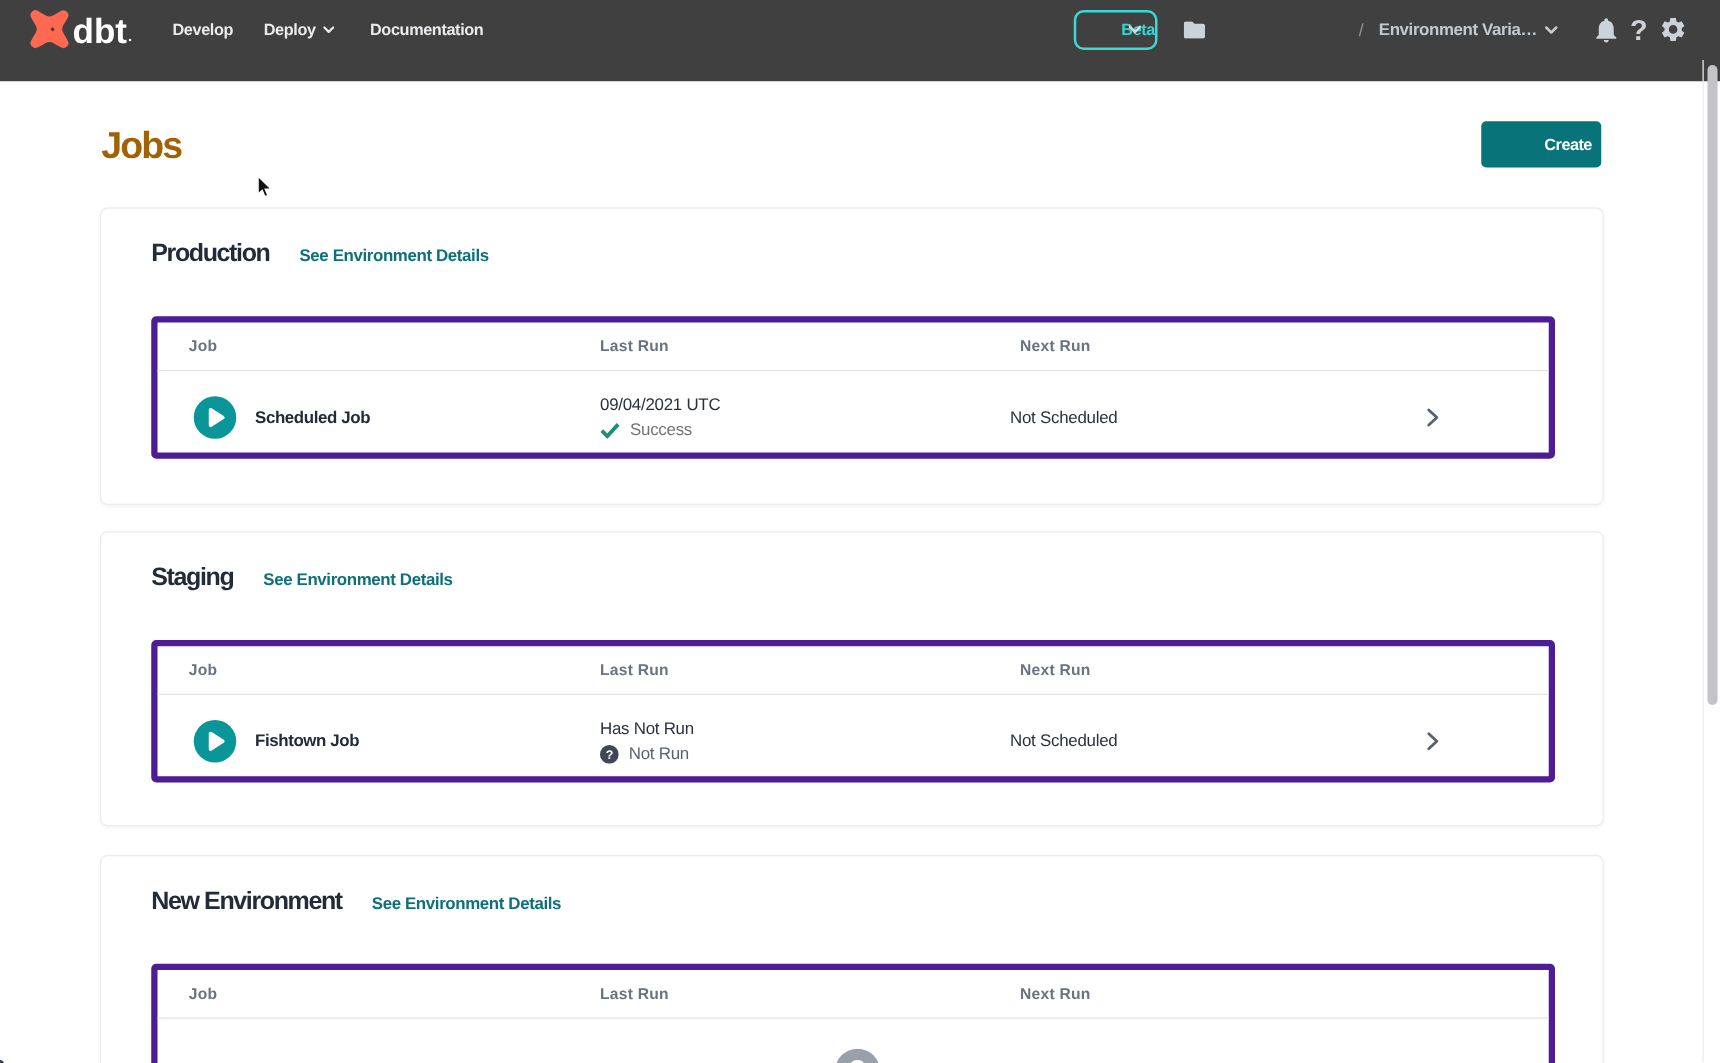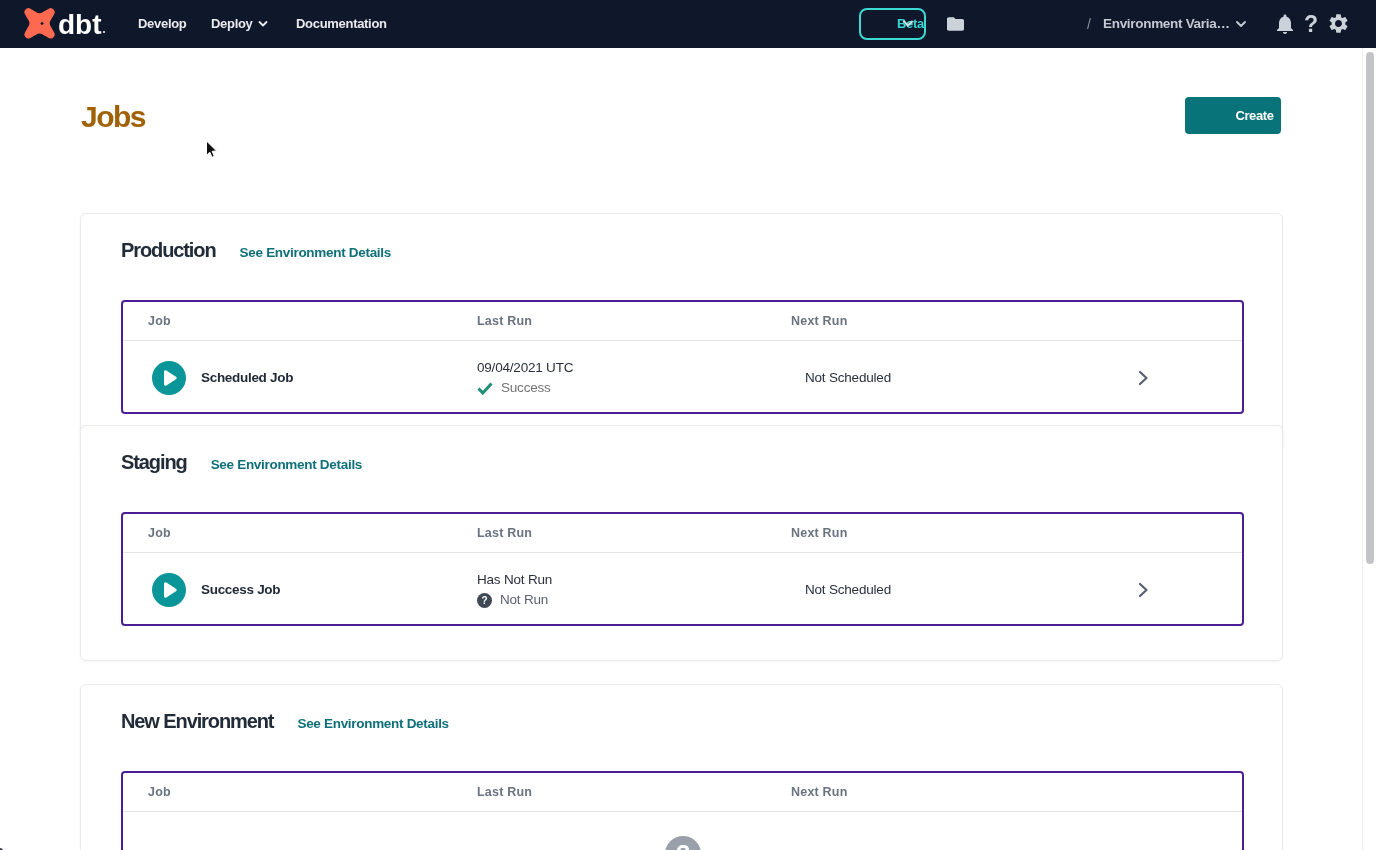--- a/index.html
+++ b/index.html
@@ -1,21 +1,21 @@
 <!DOCTYPE html>
 <html><head>
 <meta charset="utf-8">
 <style>
   * { margin:0; padding:0; box-sizing:border-box; }
   html,body { width:1376px; height:850px; overflow:hidden; background:#fff;
     font-family:"Liberation Sans", sans-serif; }
   .abs { position:absolute; }
 
   
-  .nav { position:absolute; left:0; top:0; width:1376px; height:48px; background:#0f172a; }
+  .nav { position:absolute; left:0; top:0; width:1376px; height:65px; background:#404040; }
   .navtxt { position:absolute; top:0; height:48px; line-height:48px; font-weight:700;
     font-size:13px; color:#e9ebee; letter-spacing:-0.3px; }
   .logo-txt { position:absolute; left:58px; top:0; height:48px; line-height:49px;
     font-weight:700; font-size:28px; color:#ffffff; }
   .logo-dot { position:absolute; left:103px; top:31px; width:2px; height:2px; background:#fff; border-radius:50%; }
 
   .beta { position:absolute; left:859px; top:8px; width:67px; height:32px;
     border:2px solid #3cd8d2; border-radius:8px; color:#37d5cf; font-weight:700;
     font-size:13px; letter-spacing:-0.3px; line-height:28px; text-align:right; padding-left:9px; }
 
@@ -27,25 +27,25 @@
     letter-spacing:-0.4px; text-align:center; line-height:37px;padding-left:43px; }
 
   .card { position:absolute; left:80px; width:1203px; background:#fff;
     border:1px solid #e9ebef; border-radius:6px; box-shadow:0 1px 3px rgba(30,40,60,0.05); }
   .card h2 { position:absolute; left:40px; top:22px; font-size:20px; font-weight:700;
     color:#222b38; line-height:28px; white-space:nowrap; letter-spacing:-1.1px; }
   .card h2 .envlink { font-size:13.5px; font-weight:700; color:#0f7079; margin-left:24px;
     letter-spacing:-0.3px; }
 
   .tbl { position:absolute; left:40px; top:86px; width:1123px; background:#fff;
-    border:2px solid #4c1d95; border-radius:4px; }
+    border:5px solid #4c1d95; border-radius:4px; }
   .thead { position:relative; height:39px; border-bottom:1px solid #e2e4e8; }
   .th { position:absolute; top:0; height:39px; line-height:39px; font-size:12.5px;
     font-weight:700; color:#6a7380; letter-spacing:0.2px; }
-  .th1 { left:25px; } .th2 { left:354px; } .th3 { left:668px; }
+  .th1 { left:25px; } .th2 { left:354px; } .th3 { left:690px; }
   .trow { position:relative; height:74px; }
 
   .playbtn { position:absolute; left:29px; top:20px; width:34px; height:34px;
     border-radius:50%; background:#0a9599; }
   .jobname { position:absolute; left:78px; top:0; height:74px; line-height:74px;
     font-size:13.5px; font-weight:700; color:#222b38; letter-spacing:-0.3px; }
   .cell2 { position:absolute; left:354px; top:17px; font-size:13.5px; color:#2a313d;
     letter-spacing:-0.2px; }
   .cell2 .l1 { height:20px; line-height:20px; }
   .cell2 .l2 { height:20px; line-height:20px; display:flex; align-items:center; }
@@ -99,21 +99,21 @@
   </svg>
 </div>
 
 <div class="h1">Jobs</div>
 <div class="createbtn">Create Job</div>
 
 <svg class="abs" style="left:205px; top:140px;" width="14" height="20" viewBox="0 0 14 20">
   <path d="M1.5 1 L1.5 15.2 L4.8 12.2 L7 17.3 L9.3 16.3 L7.1 11.3 L11.6 11 Z" fill="#111" stroke="#fff" stroke-width="1"></path>
 </svg>
 
-<div class="card" style="top:166px; height:238px;margin-top:47px;">
+<div class="card" style="top:166px; height:238px;">
   <h2>Production<span class="envlink">See Environment Details</span></h2>
   <div class="tbl" style="height:114px;">
     <div class="thead">
       <div class="th th1">Job</div>
         <div class="th th2">Last Run</div>
         <div class="th th3">Next Run</div>
     </div>
     <div class="trow">
       <div class="playbtn">
         <svg width="34" height="34" viewBox="0 0 34 34">
@@ -145,21 +145,21 @@
       <div class="th th1">Job</div>
         <div class="th th2">Last Run</div>
         <div class="th th3">Next Run</div>
     </div>
     <div class="trow">
       <div class="playbtn">
         <svg width="34" height="34" viewBox="0 0 34 34">
             <path d="M13.5 10.8 L23.2 17 L13.5 23.2 Z" fill="#fff" stroke="#fff" stroke-width="3" stroke-linejoin="round"></path>
           </svg>
       </div>
-      <div class="jobname">Success Job</div>
+      <div class="jobname">Fishtown Job</div>
       <div class="cell2">
         <div class="l1">Has Not Run</div>
         <div class="l2">
           <svg width="15" height="15" viewBox="0 0 15 15">
             <circle cx="7.5" cy="7.5" r="7.5" fill="#3f4854"></circle>
             <text x="7.5" y="11" text-anchor="middle" font-family="Liberation Sans" font-size="10" font-weight="bold" fill="#fff">?</text>
           </svg>
           <span class="success" style="color:#5a6270;">Not Run</span>
         </div>
       </div>

